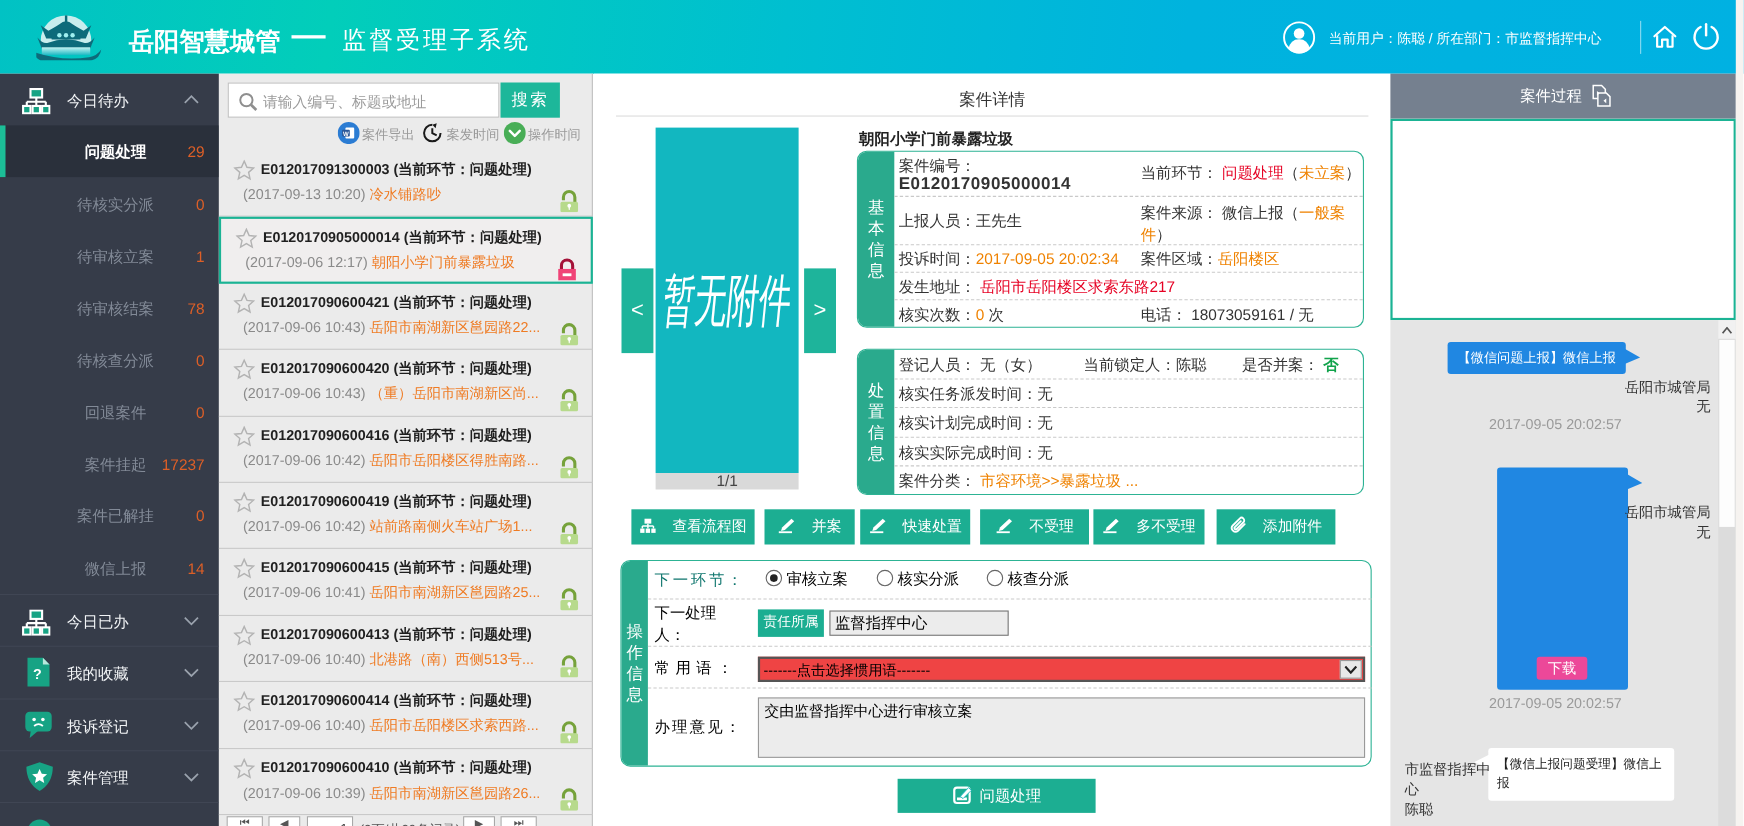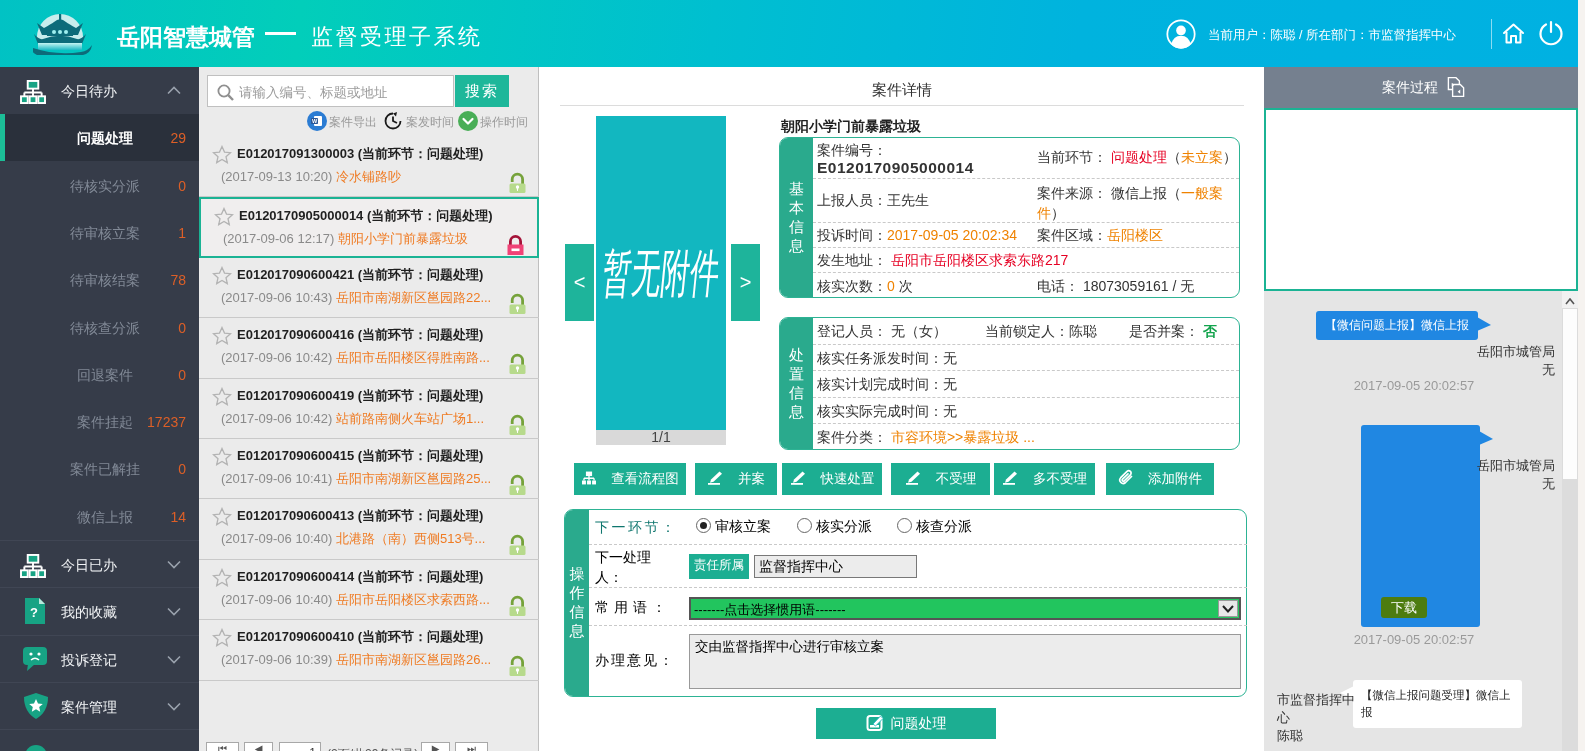--- a/index.html
+++ b/index.html
@@ -300,20 +300,33 @@
           <path d="M3.2,10 V7.3 a5.2,5.2 0 0 1 10.4,0 V12" fill="none" stroke="#76a23b" stroke-width="2.8"></path>
           <rect x="0.5" y="11.5" width="16" height="9.5" rx="1.5" fill="#b7da8c"></rect>
           <circle cx="8.5" cy="15" r="1.7" fill="#fff"></circle>
           <path d="M7.7,15.5 L9.3,15.5 L8.9,19 L8.1,19 Z" fill="#fff"></path>
         </svg>
       </div>
       <div class="item">
         <svg class="star" width="20" height="20" viewBox="0 0 20 20">
           <path d="M10,1.5 l2.5,5.6 6,0.6 -4.5,4 1.3,5.9 -5.3,-3.1 -5.3,3.1 1.3,-5.9 -4.5,-4 6,-0.6 Z" fill="none" stroke="#b3b3b3" stroke-width="1.3"></path>
         </svg>
+        <div class="tt">E012017090600420 (当前环节：问题处理)</div>
+        <div class="dt">(2017-09-06 10:43) <b>（重）岳阳市南湖新区尚...</b></div>
+        <svg class="lock" width="17" height="21" viewBox="0 0 17 21">
+          <path d="M3.2,10 V7.3 a5.2,5.2 0 0 1 10.4,0 V12" fill="none" stroke="#76a23b" stroke-width="2.8"></path>
+          <rect x="0.5" y="11.5" width="16" height="9.5" rx="1.5" fill="#b7da8c"></rect>
+          <circle cx="8.5" cy="15" r="1.7" fill="#fff"></circle>
+          <path d="M7.7,15.5 L9.3,15.5 L8.9,19 L8.1,19 Z" fill="#fff"></path>
+        </svg>
+      </div>
+      <div class="item">
+        <svg class="star" width="20" height="20" viewBox="0 0 20 20">
+          <path d="M10,1.5 l2.5,5.6 6,0.6 -4.5,4 1.3,5.9 -5.3,-3.1 -5.3,3.1 1.3,-5.9 -4.5,-4 6,-0.6 Z" fill="none" stroke="#b3b3b3" stroke-width="1.3"></path>
+        </svg>
         <div class="tt">E012017090600416 (当前环节：问题处理)</div>
         <div class="dt">(2017-09-06 10:42) <b>岳阳市岳阳楼区得胜南路...</b></div>
         <svg class="lock" width="17" height="21" viewBox="0 0 17 21">
           <path d="M3.2,10 V7.3 a5.2,5.2 0 0 1 10.4,0 V12" fill="none" stroke="#76a23b" stroke-width="2.8"></path>
           <rect x="0.5" y="11.5" width="16" height="9.5" rx="1.5" fill="#b7da8c"></rect>
           <circle cx="8.5" cy="15" r="1.7" fill="#fff"></circle>
           <path d="M7.7,15.5 L9.3,15.5 L8.9,19 L8.1,19 Z" fill="#fff"></path>
         </svg>
       </div>
       <div class="item">
@@ -500,21 +513,21 @@
         <div style="position:absolute;left:208px;top:8px;font-size:14px"><span style="display:inline-block;width:15px;height:15px;border:1px solid #666;border-radius:50%;vertical-align:-2px"></span> 核实分派</div>
         <div style="position:absolute;left:308px;top:8px;font-size:14px"><span style="display:inline-block;width:15px;height:15px;border:1px solid #666;border-radius:50%;vertical-align:-2px"></span> 核查分派</div>
       </div>
       <div style="position:absolute;left:24px;top:35px;width:658px;height:43px;border-bottom:1px dashed #c9c9c9">
         <div style="position:absolute;left:6px;top:2px;font-size:14px;color:#000;width:78px;line-height:20px">下一处理人：</div>
         <div class="tealbtn" style="position:absolute;left:100px;top:9px;width:60px;height:25px;background:#1cae92;color:#fff;font-size:12.5px;text-align:center;line-height:25px">责任所属</div>
         <div style="position:absolute;left:165px;top:10px;width:163px;height:23px;background:#ececec;border:1px solid #787878;font-size:14px;padding:2px 4px">监督指挥中心</div>
       </div>
       <div style="position:absolute;left:24px;top:78px;width:658px;height:38px;border-bottom:1px dashed #c9c9c9">
         <div style="position:absolute;left:6px;top:11px;font-size:14px;color:#000;letter-spacing:5px">常用语：</div>
-        <div style="position:absolute;left:100px;top:9px;width:552px;height:23px;background:#22c55e;border:2px solid #555;font-size:13px;padding:2px 3px">-------点击选择惯用语-------<div style="position:absolute;right:1px;top:1px;width:20px;height:17px;background:#e8e8e8;border:1px solid #999">
+        <div style="position:absolute;left:100px;top:9px;width:552px;height:23px;background:#ef4444;border:2px solid #555;font-size:13px;padding:2px 3px">-------点击选择惯用语-------<div style="position:absolute;right:1px;top:1px;width:20px;height:17px;background:#e8e8e8;border:1px solid #999">
             <svg style="position:absolute;left:3px;top:4px" width="12" height="8" viewBox="0 0 12 8">
               <path d="M1,1 L6,6.5 L11,1" fill="none" stroke="#222" stroke-width="2"></path>
             </svg>
           </div></div>
       </div>
       <div style="position:absolute;left:24px;top:116px;width:658px;height:71px">
         <div style="position:absolute;left:6px;top:26px;font-size:14px;color:#000;letter-spacing:2px">办理意见：</div>
         <div style="position:absolute;left:100px;top:8px;width:552px;height:55px;background:#ececec;border:1px solid #999;font-size:13.5px;padding:3px 5px">交由监督指挥中心进行审核立案</div>
       </div>
     </div>
@@ -539,21 +552,21 @@
   </div>
   <div id="rwhite"></div>
   <div id="chat">
       <div class="bub" style="left:52px;top:20px;width:162px;height:29px;line-height:29px;text-align:center">【微信问题上报】微信上报</div>
       <svg class="abs" style="left:213px;top:26px" width="14" height="16" viewBox="0 0 14 16">
         <path d="M0,0 L14,8 L0,14 Z" fill="#2087e2"></path>
       </svg>
       <div class="sender" style="right:23px;top:52px;text-align:right">岳阳市城管局<br>无</div>
       <div class="tstamp" style="left:0;top:87px">2017-09-05 20:02:57</div>
       <div class="bub" style="left:97px;top:134px;width:119px;height:202px">
-        <div style="position:absolute;left:20px;bottom:9px;width:46px;height:21px;background:#4d7c0f;border-radius:3px;color:#fff;font-size:13px;text-align:center;line-height:21px">下载</div>
+        <div style="position:absolute;left:36px;bottom:9px;width:46px;height:21px;background:#ec4899;border-radius:3px;color:#fff;font-size:13px;text-align:center;line-height:21px">下载</div>
       </div>
       <svg class="abs" style="left:215px;top:140px" width="14" height="16" viewBox="0 0 14 16">
         <path d="M0,0 L14,8 L0,14 Z" fill="#2087e2"></path>
       </svg>
       <div class="sender" style="right:23px;top:166px;text-align:right">岳阳市城管局<br>无</div>
       <div class="tstamp" style="left:0;top:341px">2017-09-05 20:02:57</div>
       <div class="bub" style="left:89px;top:389px;width:169px;height:48px;background:#fff;color:#222;padding:7px 8px;line-height:17px;font-size:11.5px;white-space:normal">【微信上报问题受理】微信上报</div>
       <svg class="abs" style="left:76px;top:395px" width="14" height="14" viewBox="0 0 14 14">
         <path d="M14,0 L0,7 L14,12 Z" fill="#fff"></path>
       </svg>

